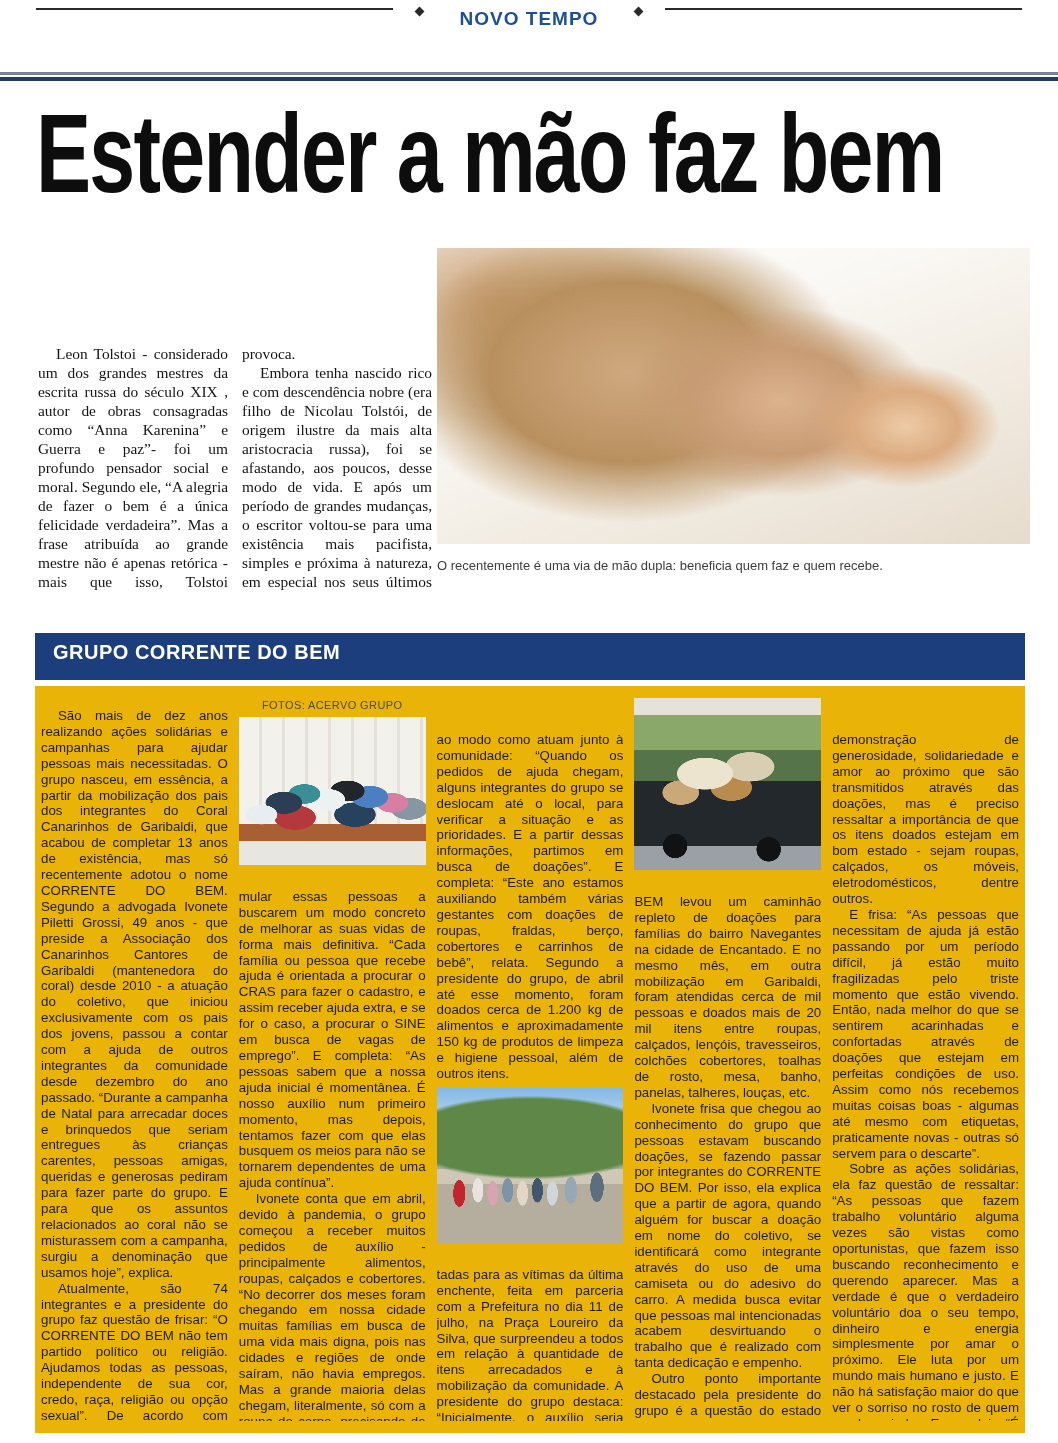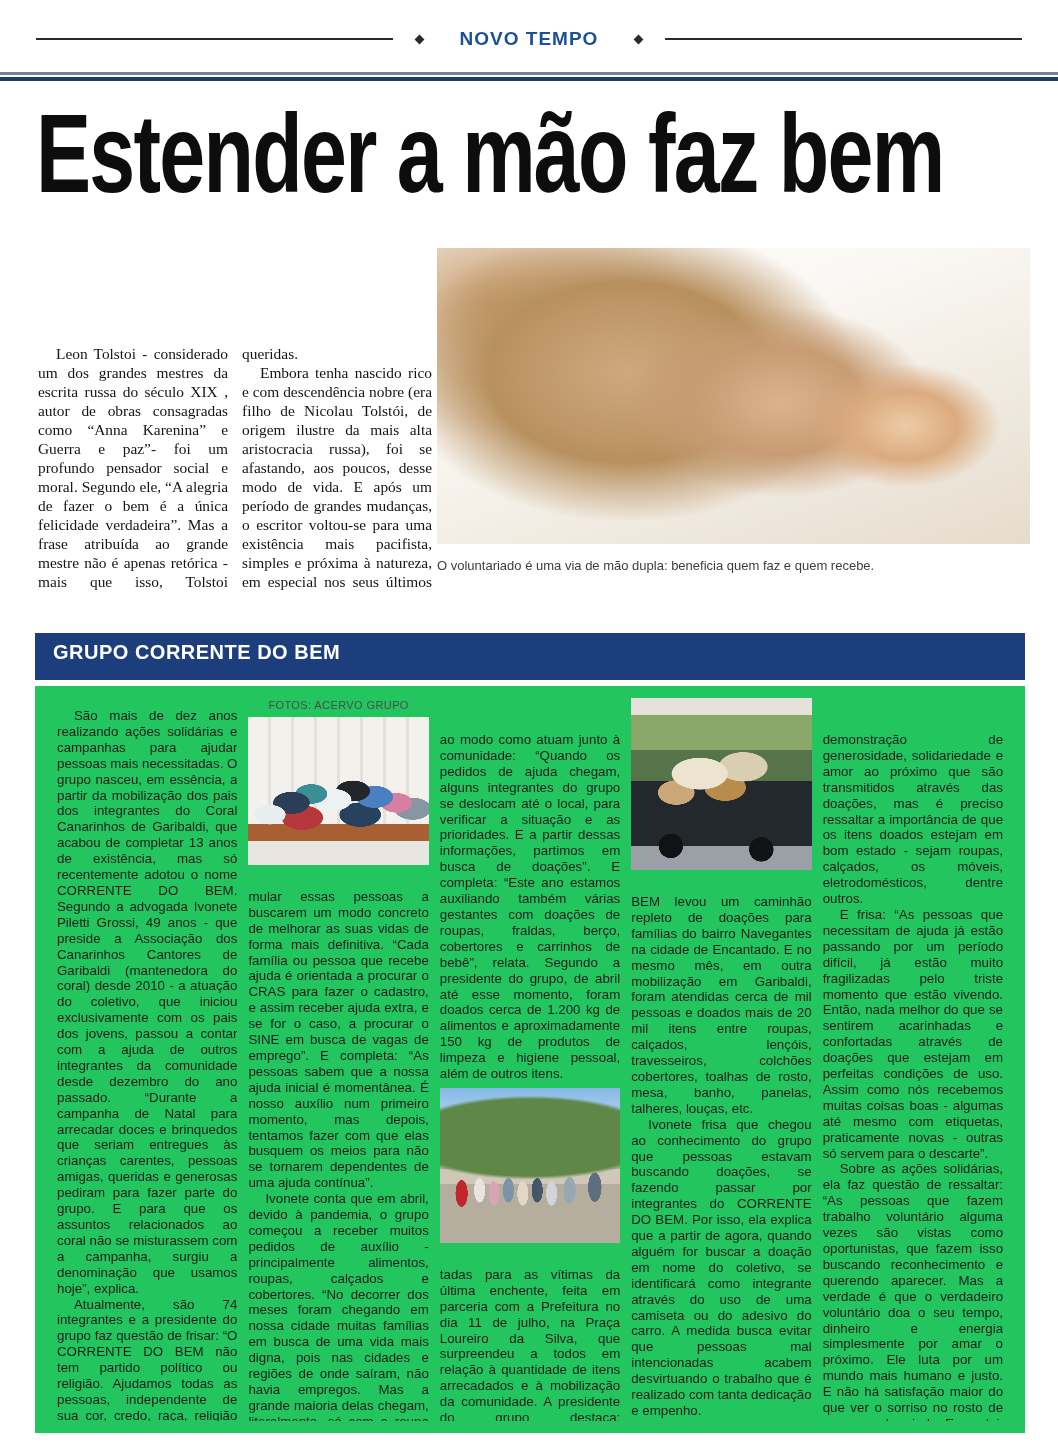--- a/index.html
+++ b/index.html
@@ -1,20 +1,20 @@
 <!DOCTYPE html>
 <html lang="pt"><head>
 <meta charset="utf-8">
 <style>
   html,body{margin:0;padding:0;background:#888;}
   .page{position:relative;width:1058px;height:1443px;background:#ffffff;
         font-family:"Liberation Sans",sans-serif;color:#1a1a1a;overflow:hidden;margin:0 auto;}
 
   
-  .mast-row{position:absolute;top:28px;left:36px;right:36px;display:flex;align-items:center;gap:13px;}
+  .mast-row{position:absolute;top:8px;left:36px;right:36px;display:flex;align-items:flex-start;gap:13px;}
   .mast-line{flex:1;height:1.5px;background:#2a2a2a;position:relative;}
   .mast-diamond{width:7px;height:7px;background:#2a2a2a;transform:rotate(45deg);margin:0 10px;flex:0 0 auto;}
   .mast-title{font-size:19px;font-weight:bold;letter-spacing:1px;color:#1d4f96;margin:0 14px;white-space:nowrap;}
   .meta-row{position:absolute;top:48px;left:36px;right:36px;height:18px;}
   .page-num{position:absolute;left:0;top:0;font-size:17px;font-weight:bold;color:#111;}
   .email{position:absolute;left:0;right:0;text-align:center;top:2px;font-size:12.5px;font-style:italic;color:#2c2c2c;}
   .issue-date{position:absolute;right:0;top:3px;font-size:11.5px;color:#3f3f3f;letter-spacing:-0.2px;}
   .rule-light{position:absolute;top:72px;left:0;right:0;height:3px;background:#76819c;}
   .rule-dark{position:absolute;top:77px;left:0;right:0;height:3.5px;background:#223a66;}
 
@@ -38,22 +38,22 @@
   .intro{position:absolute;left:38px;top:344px;width:394px;display:flex;gap:14px;
          font-family:"Liberation Serif",serif;font-size:15.4px;line-height:19px;text-align:justify;color:#141414;}
   .intro .icol{flex:1;overflow:hidden;height:252px;}
   .intro p{margin:0;text-indent:18px;}
   .intro p.noindent{text-indent:0;}
 
   
   .section-bar{position:absolute;left:35px;top:633px;width:990px;height:47px;background:#1c3e7c;
                display:flex;align-items:center;}
   .section-title{color:#ffffff;font-size:20px;font-weight:bold;letter-spacing:0.5px;margin:0 0 8px 18px;}
-  .panel{position:absolute;left:35px;top:686px;width:990px;height:747px;background:#22c55e;
-         display:flex;gap:11px;padding:12px 22px;box-sizing:border-box;overflow:hidden;}
+  .panel{position:absolute;left:35px;top:686px;width:990px;height:747px;background:#eab308;
+         display:flex;gap:11px;padding:12px 6px;box-sizing:border-box;overflow:hidden;}
   .bcol{flex:1;overflow:hidden;font-size:13.3px;line-height:15.9px;text-align:justify;color:#1e1e1e;}
   .bcol p{margin:0;text-indent:17px;}
   .bcol p.noindent{text-indent:0;margin-top:24px;}
   .pad-top{padding-top:10px;}
   .credit{font-size:11px;color:#4c4c4c;text-align:center;letter-spacing:0.4px;text-indent:0 !important;margin-bottom:3px !important;}
 
   
   .photo{width:100%;border:0;margin:0 0 8px 0;}
   .photo-clothes{height:148px;
     background:
@@ -103,28 +103,28 @@
     <span class="mast-title">NOVO TEMPO</span>
     <span class="mast-diamond"></span>
     <span class="mast-line"></span>
   </div>
   <div class="rule-light"></div>
   <div class="rule-dark"></div>
 
   <h1 class="headline">Estender a mão faz bem</h1>
 
   <div class="photo-main"></div>
-  <div class="photo-caption">O voluntariado é uma via de mão dupla: beneficia quem faz e quem recebe.</div>
+  <div class="photo-caption">O recentemente é uma via de mão dupla: beneficia quem faz e quem recebe.</div>
 
   <div class="intro">
     <div class="icol">
       <p>Leon Tolstoi - considerado um dos grandes mestres da escrita russa do século XIX , autor de obras consagradas como “Anna Karenina” e Guerra e paz”- foi um profundo pensador social e moral. Segundo ele, “A alegria de fazer o bem é a única felicidade verdadeira”. Mas a frase atribuída ao grande mestre não é apenas retórica - mais que isso, Tolstoi vivenciou na pele essa intensa transformação que a preocupação com os outros seres humanos</p>
     </div>
     <div class="icol">
-      <p class="noindent">queridas.</p>
+      <p class="noindent">provoca.</p>
       <p>Embora tenha nascido rico e com descendência nobre (era filho de Nicolau Tolstói, de origem ilustre da mais alta aristocracia russa), foi se afastando, aos poucos, desse modo de vida. E após um período de grandes mudanças, o escritor voltou-se para uma existência mais pacifista, simples e próxima à natureza, em especial nos seus últimos anos.</p>
 
     </div>
   </div>
 
   <div class="section-bar">
     <h2 class="section-title">GRUPO CORRENTE DO BEM</h2>
   </div>
 
   <div class="panel">

